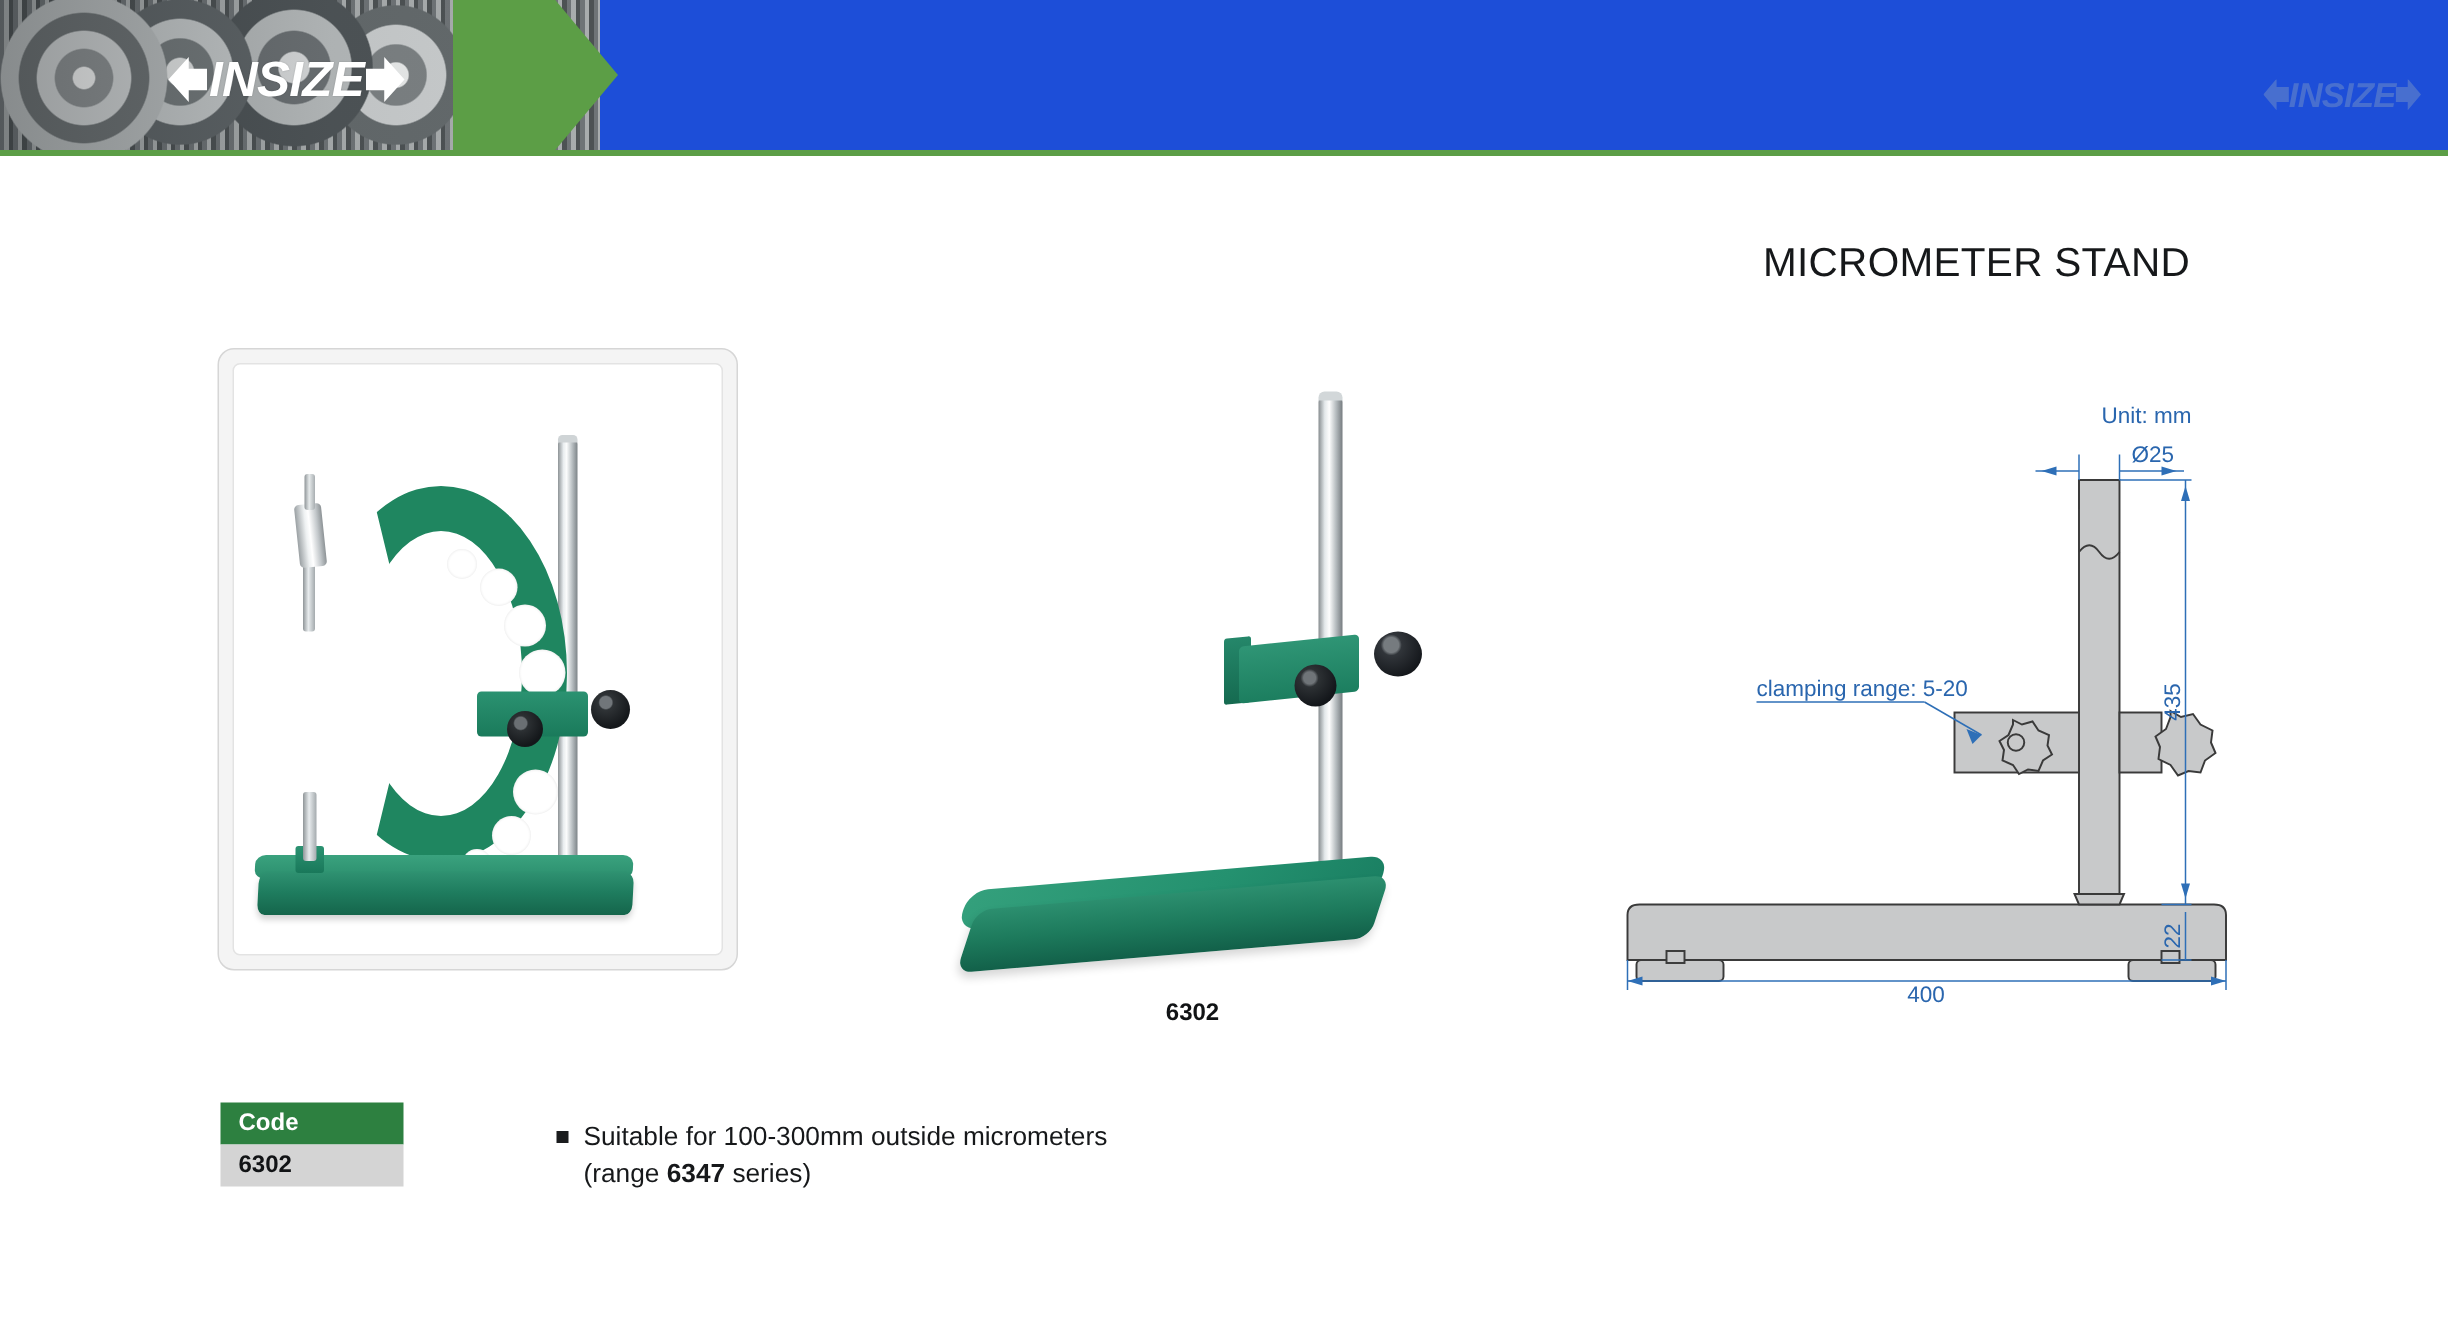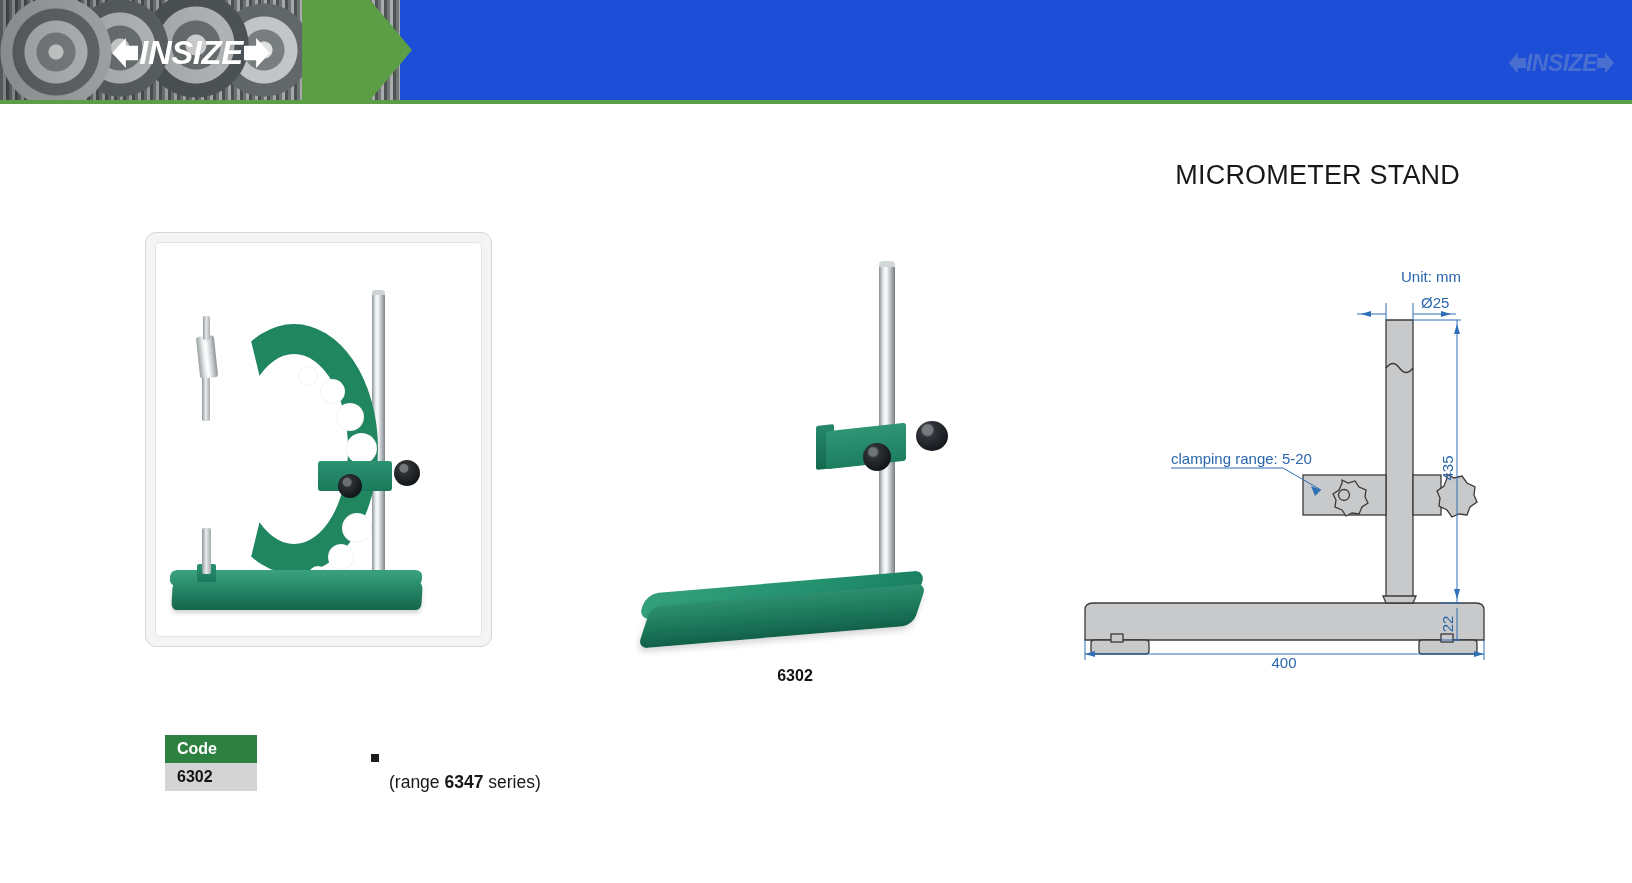--- a/index.html
+++ b/index.html
@@ -208,21 +208,21 @@
     position: absolute; left: 0; top: 462px; width: 350px;
     text-align: center; font-size: 16px; font-weight: 700; color: #111315;
   }
 
   
   .drawing { position: absolute; left: 1061px; top: 258px; width: 470px; height: 420px; }
   .drawing svg { display: block; }
 
   
   .code-table {
-    position: absolute; left: 165px; top: 735px; width: 92px;
+    position: absolute; left: 147px; top: 735px; width: 122px;
     border-collapse: collapse;
   }
   .code-head {
     background: #2d8040; color: #ffffff; font-weight: 700; font-size: 16px;
     padding: 5px 0 5px 12px; text-align: left; height: 27px;
   }
   .code-cell {
     background: #d4d4d4; color: #111315; font-weight: 700; font-size: 16px;
     padding: 5px 0 5px 12px; text-align: left; height: 28px;
   }
@@ -386,19 +386,19 @@
       <tr>
         <td class="code-cell">6302</td>
       </tr>
     </tbody>
   </table>
 
   <div class="features">
     <div class="feature-row">
       <span class="bullet"></span>
       <div class="feature-text">
-        <br>
+        <span>Suitable for 100-300mm outside micrometers</span><br>
         <span>(range </span><b>6347</b><span> series)</span>
       </div>
     </div>
   </div>
 
 </div>
 
 </body></html>

